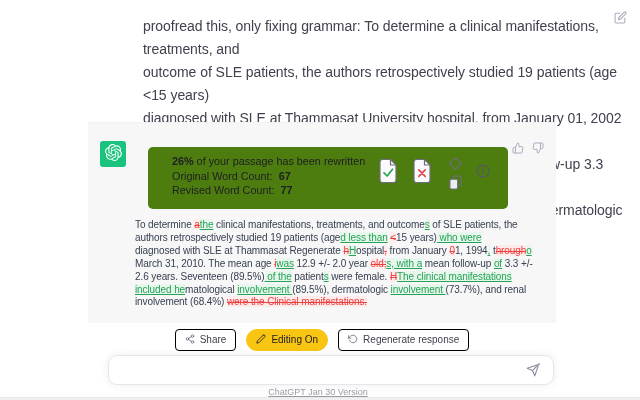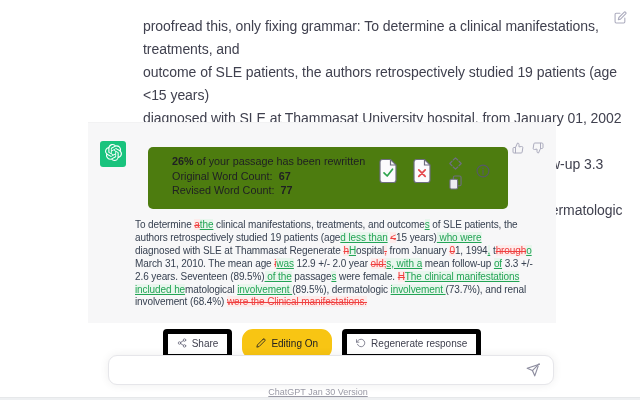--- a/index.html
+++ b/index.html
@@ -28,21 +28,21 @@
   .icon-info{left:328px;top:17px;}
 
   
   .revised{position:absolute;left:47px;top:96px;width:418px;font-size:10px;line-height:12.9px;color:#374151;letter-spacing:-0.1px;}
   .revised .line{white-space:nowrap;}
   .revised span.ins{color:var(--ins-green);background:#e8f6ed;text-decoration:underline;text-decoration-color:var(--ins-green);}
   .revised span.del{color:var(--del-red);background:#fdeceb;text-decoration:line-through;text-decoration-color:var(--del-red);}
 
   
   .actions{position:absolute;left:88px;top:329px;width:468px;display:flex;justify-content:center;gap:10px;}
-  .btn{display:flex;align-items:center;gap:5px;font-family:inherit;font-size:10px;color:#40414f;background:#fff;border:5px solid #000000;border-radius:4px;padding:4px 9px;cursor:pointer;line-height:1;}
+  .btn{display:flex;align-items:center;gap:5px;font-family:inherit;font-size:10px;color:#40414f;background:#fff;border:1px solid #000000;border-radius:4px;padding:4px 9px;cursor:pointer;line-height:1;}
   .btn svg{flex:0 0 auto;}
   .btn.yellow{background:var(--editing-yellow);border-color:var(--editing-yellow);color:#202123;border-radius:11px;}
 
   
   .composer{position:absolute;left:108px;top:355px;width:444px;height:28px;background:#fff;border:1px solid #e6e6ea;border-radius:9px;box-shadow:0 0 10px rgba(0,0,0,0.07);}
   .composer textarea{position:absolute;left:0;top:0;width:404px;height:26px;border:none;outline:none;resize:none;background:transparent;font-family:inherit;font-size:11px;padding:7px 0 0 13px;color:#40414f;}
   .send-icon{position:absolute;right:13px;top:7px;width:14px;height:14px;color:#8e8ea0;cursor:pointer;}
 
   
   .footer{position:absolute;left:0;top:387px;width:636px;text-align:center;font-size:9px;color:#9a9aa6;}
@@ -134,21 +134,21 @@
             <circle cx="7" cy="4.2" r="0.8" fill="#565869" stroke="none"></circle>
           </svg>
       </span>
     </div>
 
     <div class="revised">
         <div class="line"><span>To determine </span><span class="del">a</span><span class="ins">the</span><span> clinical manifestations, treatments, and outcome</span><span class="ins">s</span><span> of SLE patients, the</span></div>
         <div class="line"><span>authors retrospectively studied 19 patients (age</span><span class="ins">d less than</span><span> </span><span class="del">&lt;</span><span>15 years)</span><span class="ins"> who were</span></div>
         <div class="line"><span>diagnosed with SLE at Thammasat Regenerate </span><span class="del">h</span><span class="ins">H</span><span>ospital</span><span class="del">,</span><span> from January </span><span class="del">0</span><span>1, 1994</span><span class="ins">,</span><span> t</span><span class="del">hrough</span><span class="ins">o</span></div>
         <div class="line"><span>March 31, 2010. The mean age </span><span class="del">i</span><span class="ins">was</span><span> 12.9 +/- 2.0 year </span><span class="del">old;</span><span class="ins">s, with a</span><span> mean follow-up </span><span class="ins">of</span><span> 3.3 +/-</span></div>
-        <div class="line"><span>2.6 years. Seventeen (89.5%)</span><span class="ins"> of the</span><span> passage</span><span class="ins">s</span><span> were female. </span><span class="del">H</span><span class="ins">The clinical manifestations</span></div>
+        <div class="line"><span>2.6 years. Seventeen (89.5%)</span><span class="ins"> of the</span><span> patient</span><span class="ins">s</span><span> were female. </span><span class="del">H</span><span class="ins">The clinical manifestations</span></div>
         <div class="line"><span class="ins">included he</span><span>matological </span><span class="ins">involvement </span><span>(89.5%), dermatologic </span><span class="ins">involvement </span><span>(73.7%), and renal</span></div>
         <div class="line"><span>involvement (68.4%) </span><span class="del">were the Clinical manifestations.</span></div>
       </div>
   </section>
 
   <div class="actions">
     <button class="btn">
       <span>
         <svg width="10" height="10" viewBox="0 0 24 24" fill="none" stroke="#6e6e80" stroke-width="2" stroke-linecap="round">
             <circle cx="18" cy="5" r="3"></circle>

